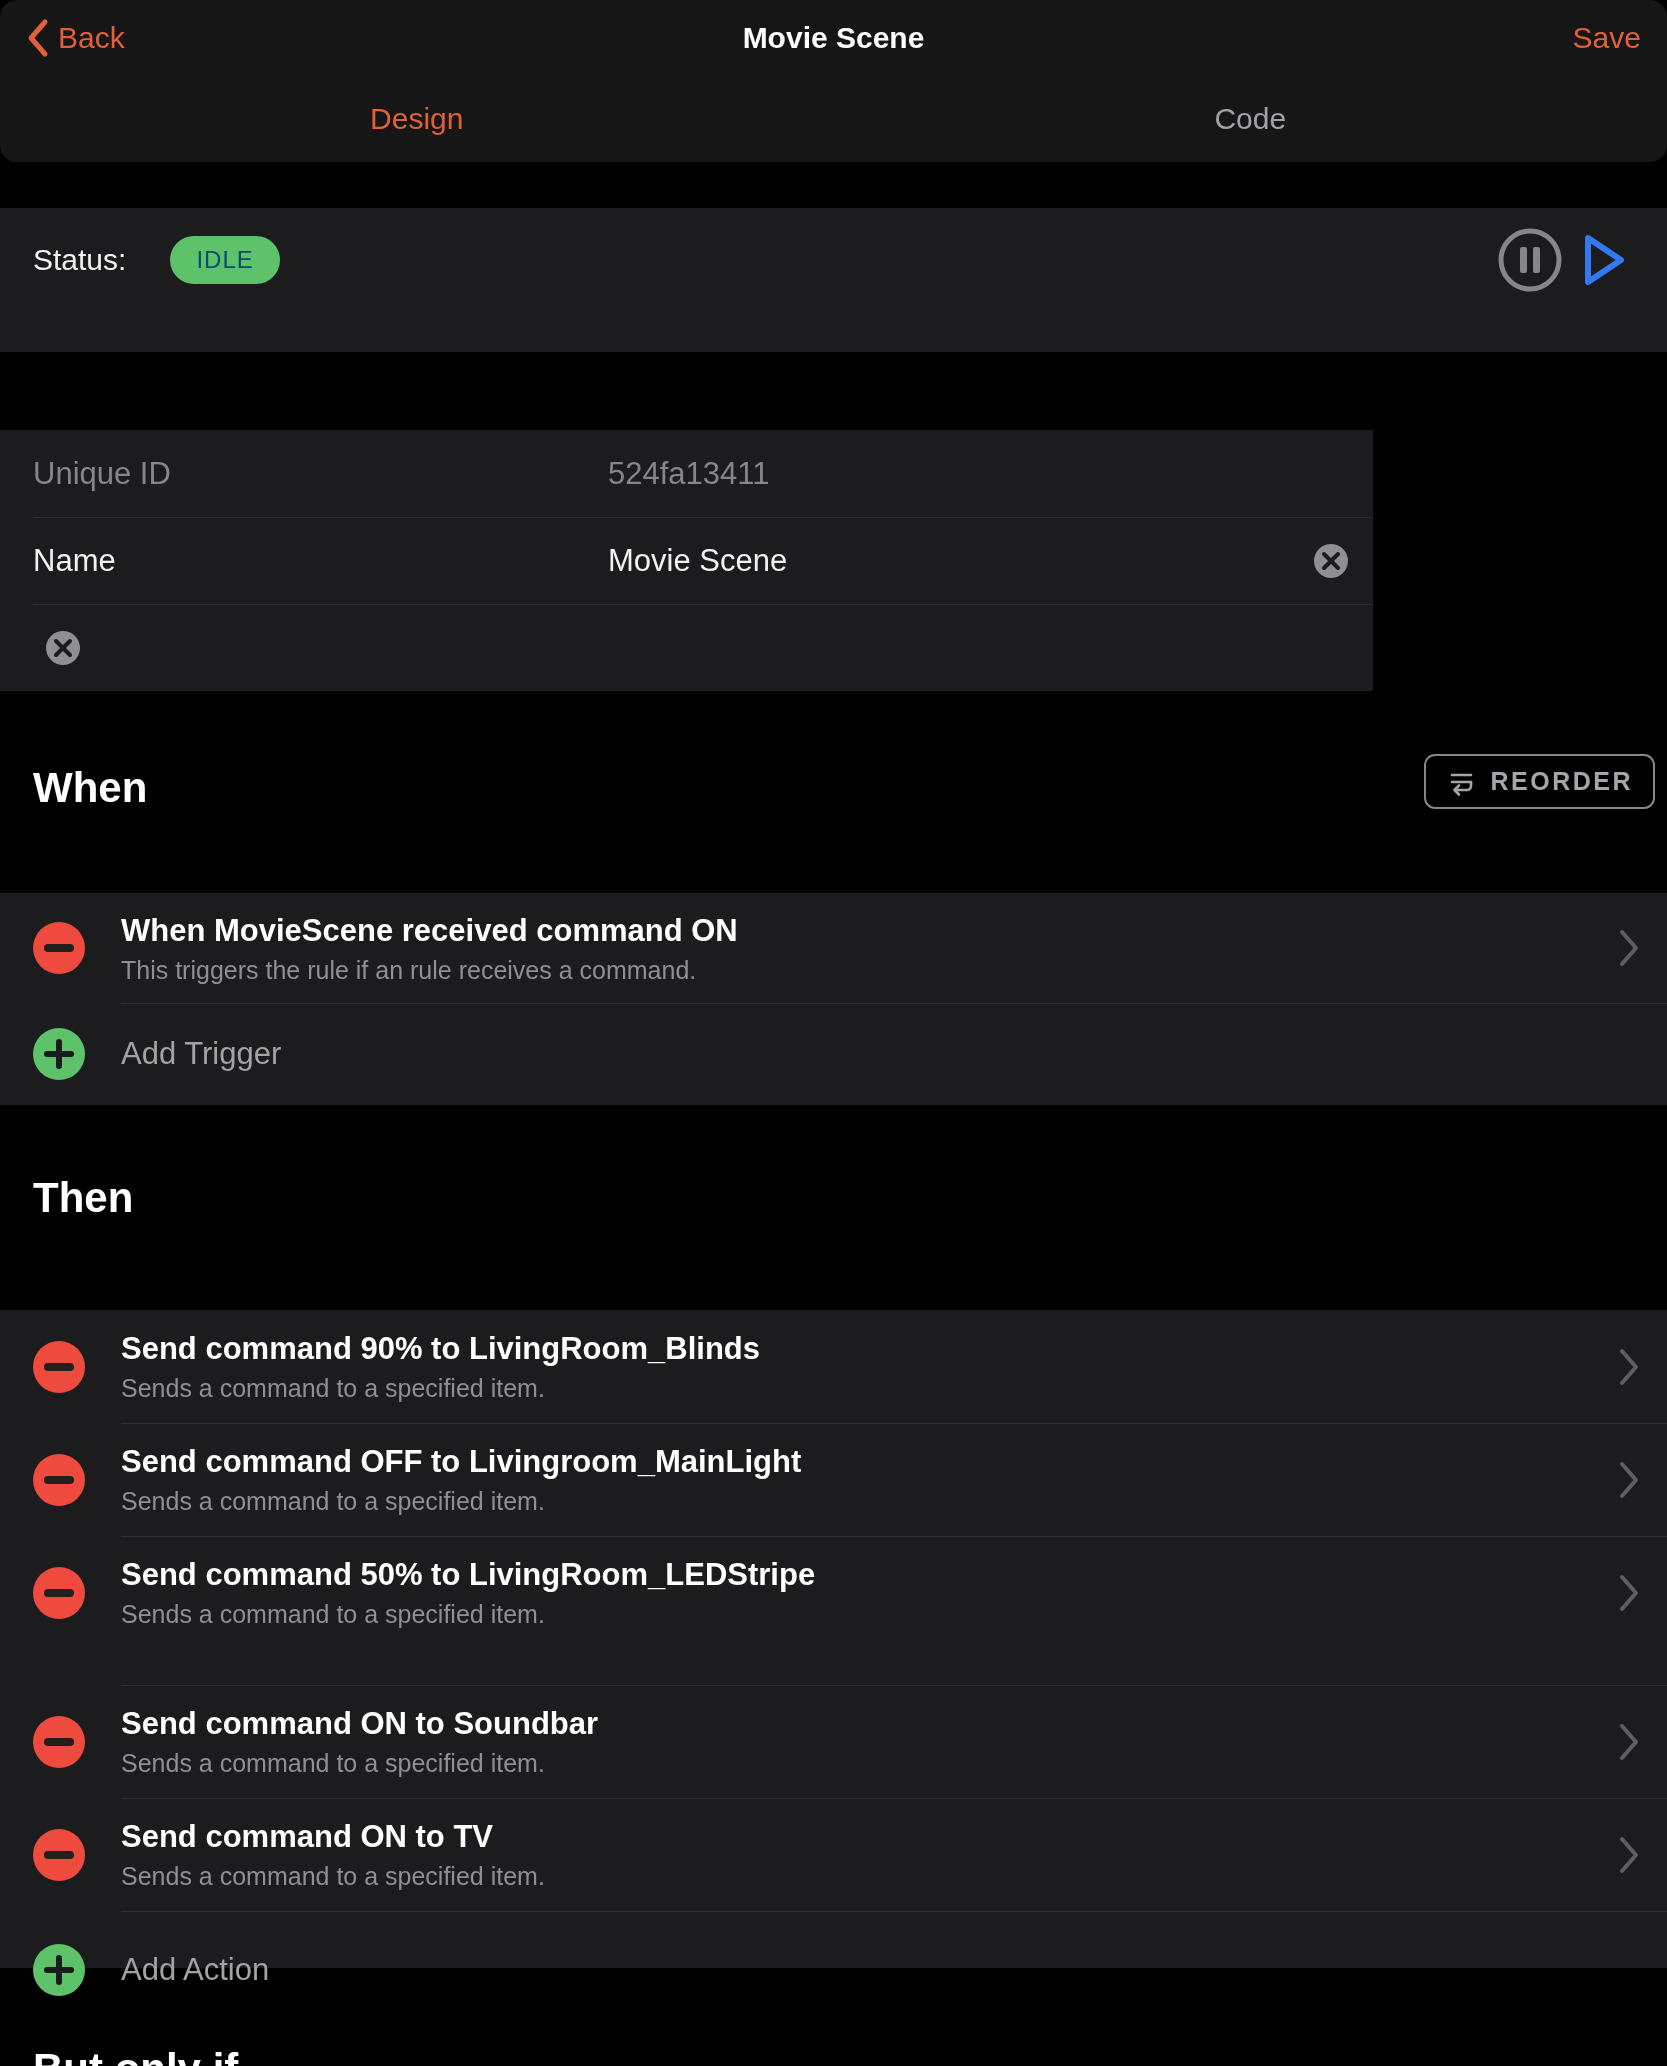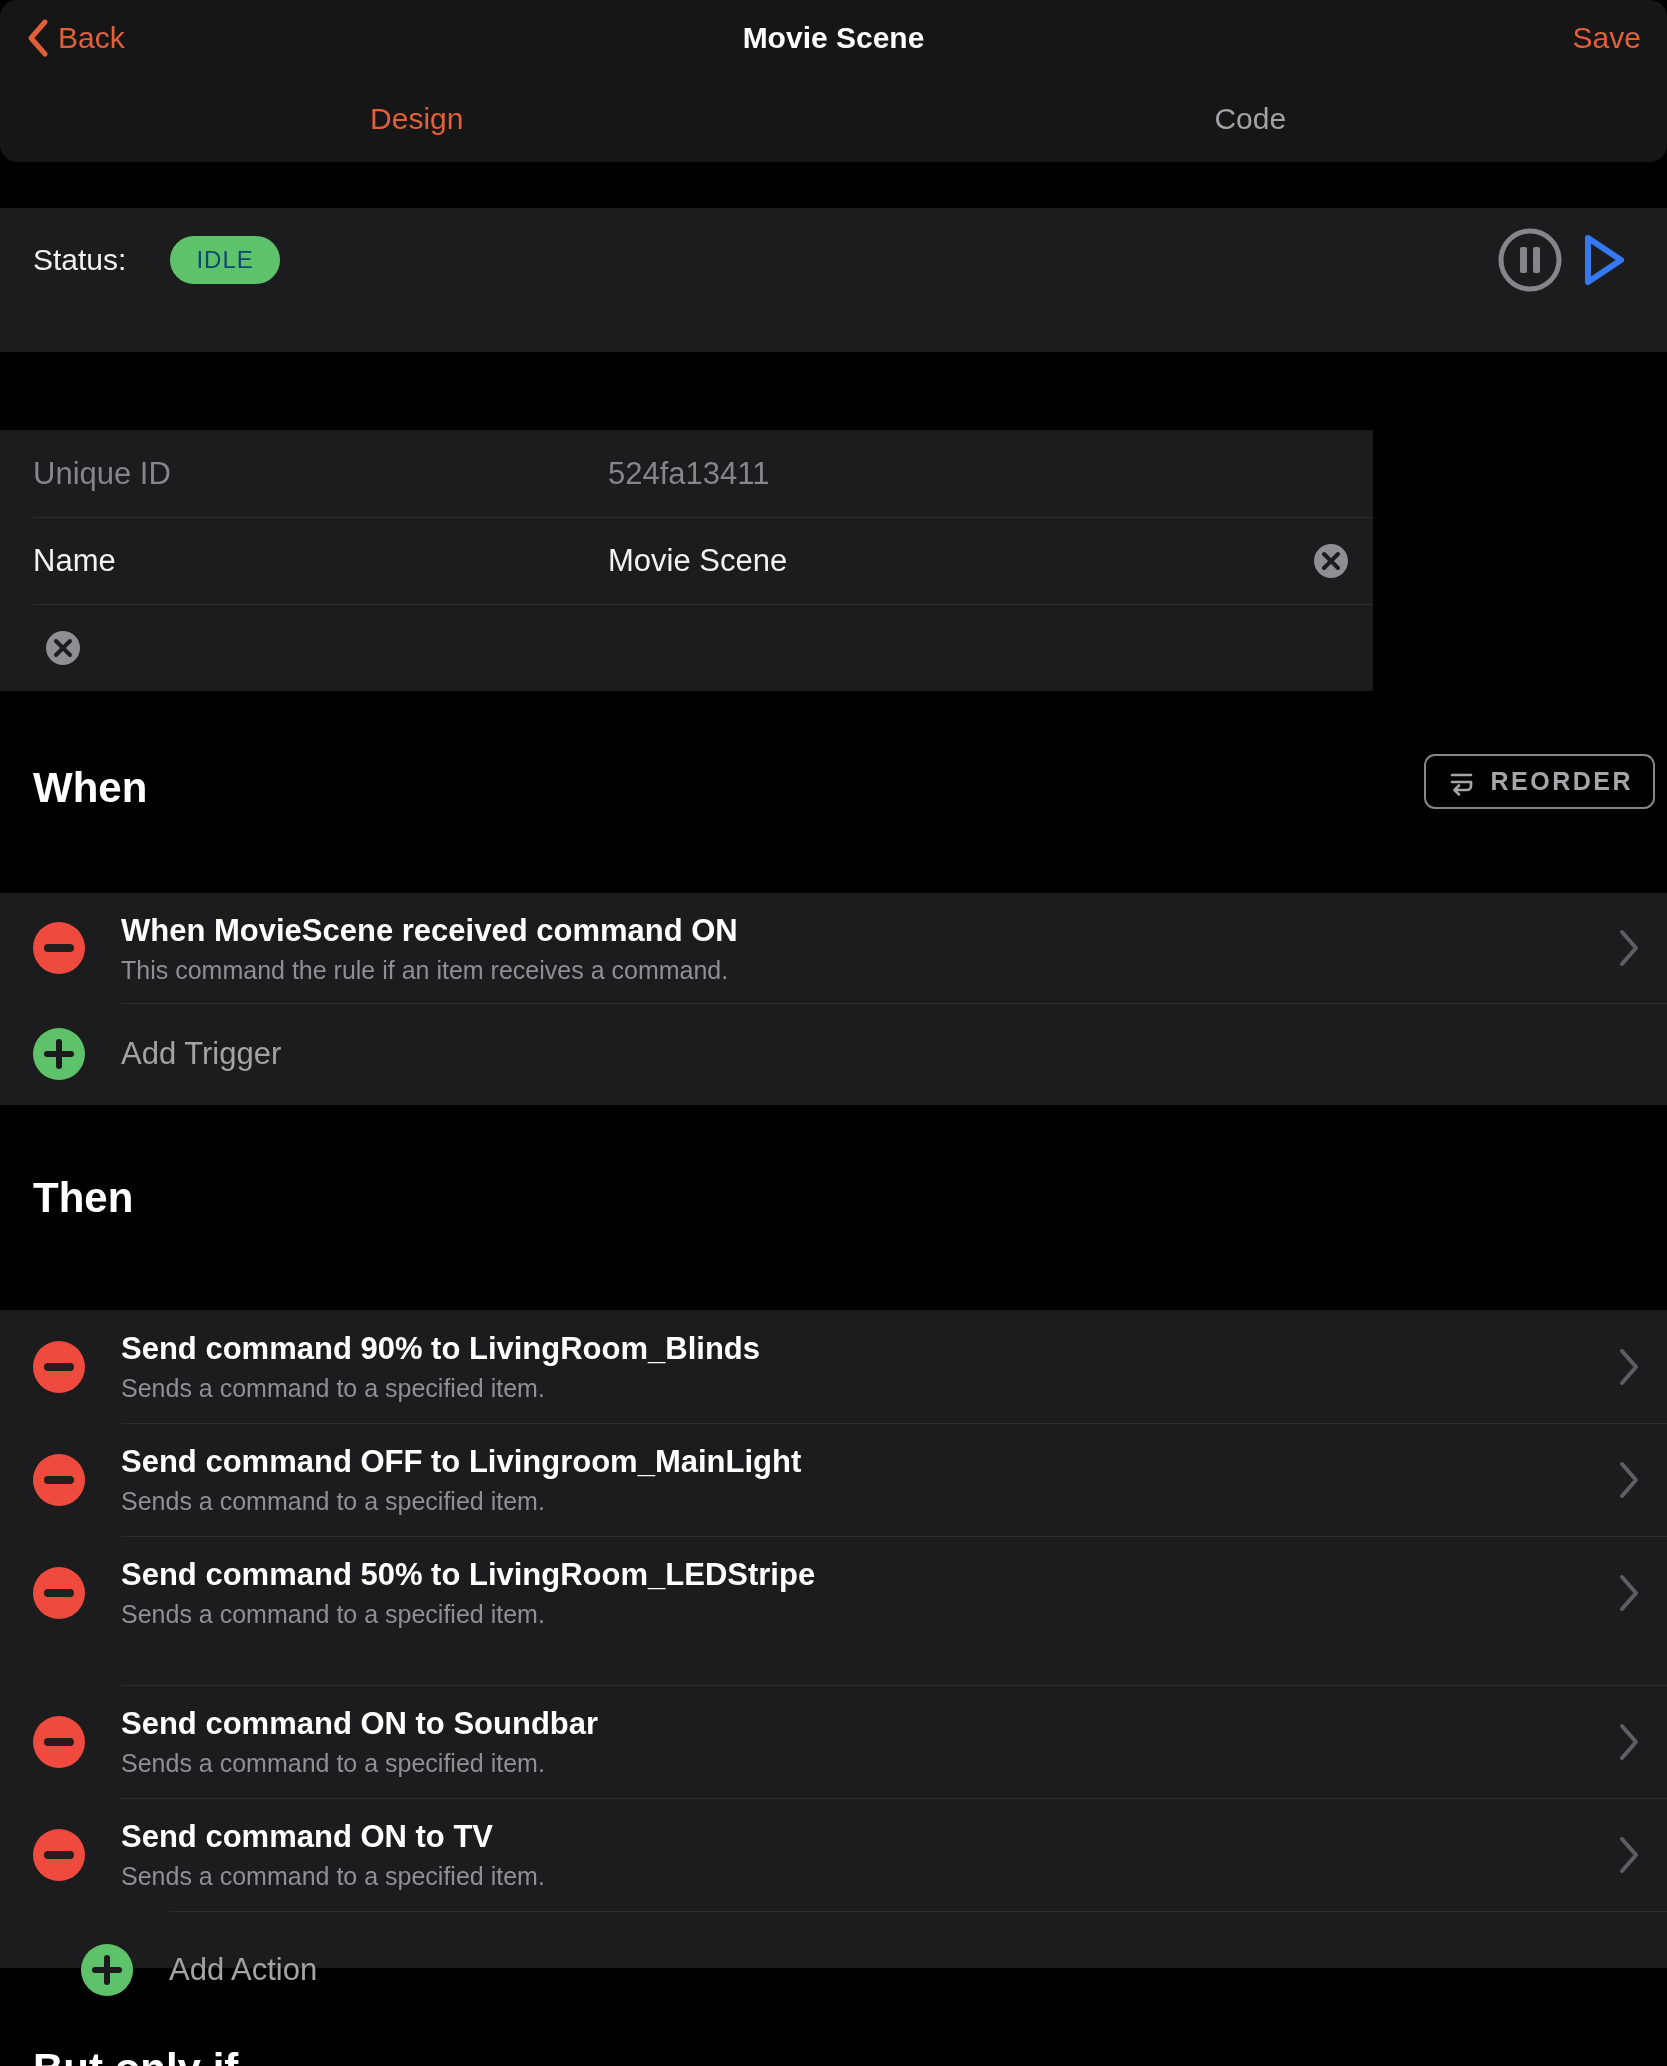--- a/index.html
+++ b/index.html
@@ -146,21 +146,21 @@
     </svg>
   </span>
   <span>REORDER</span>
 </div>
 
 <div class="abs panel" style="top:893px; height:212px;">
   <div class="item-row" style="height:110px;">
     <div class="minus-btn"></div>
     <div class="item-text">
       <div class="item-title">When MovieScene received command ON</div>
-      <div class="item-sub">This command the rule if an item receives a command.</div>
+      <div class="item-sub">This triggers the rule if an rule receives a command.</div>
     </div>
     <span class="chev">
       <svg width="24" height="40" viewBox="0 0 24 40">
           <polyline points="5,4 19,20 5,36" fill="none" stroke="#5f5f63" stroke-width="4" stroke-linecap="round" stroke-linejoin="round"></polyline>
         </svg>
     </span>
   </div>
   <div class="add-row sep-top" style="height:102px; position:relative;">
     <div class="plus-btn"></div>
     <div class="add-label">Add Trigger</div>
@@ -223,19 +223,19 @@
     <div class="item-text">
       <div class="item-title">Send command ON to TV</div>
       <div class="item-sub">Sends a command to a specified item.</div>
     </div>
     <span class="chev">
       <svg width="24" height="40" viewBox="0 0 24 40">
           <polyline points="5,4 19,20 5,36" fill="none" stroke="#5f5f63" stroke-width="4" stroke-linecap="round" stroke-linejoin="round"></polyline>
         </svg>
     </span>
   </div>
-  <div class="add-row sep-top" style="height:118px; position:relative;margin-left:48px;">
+  <div class="add-row sep-top" style="height:118px; position:relative;">
     <div class="plus-btn"></div>
     <div class="add-label">Add Action</div>
   </div>
 </div>
 
 <div class="abs bottom-head">But only if...</div>
 
 </body></html>

